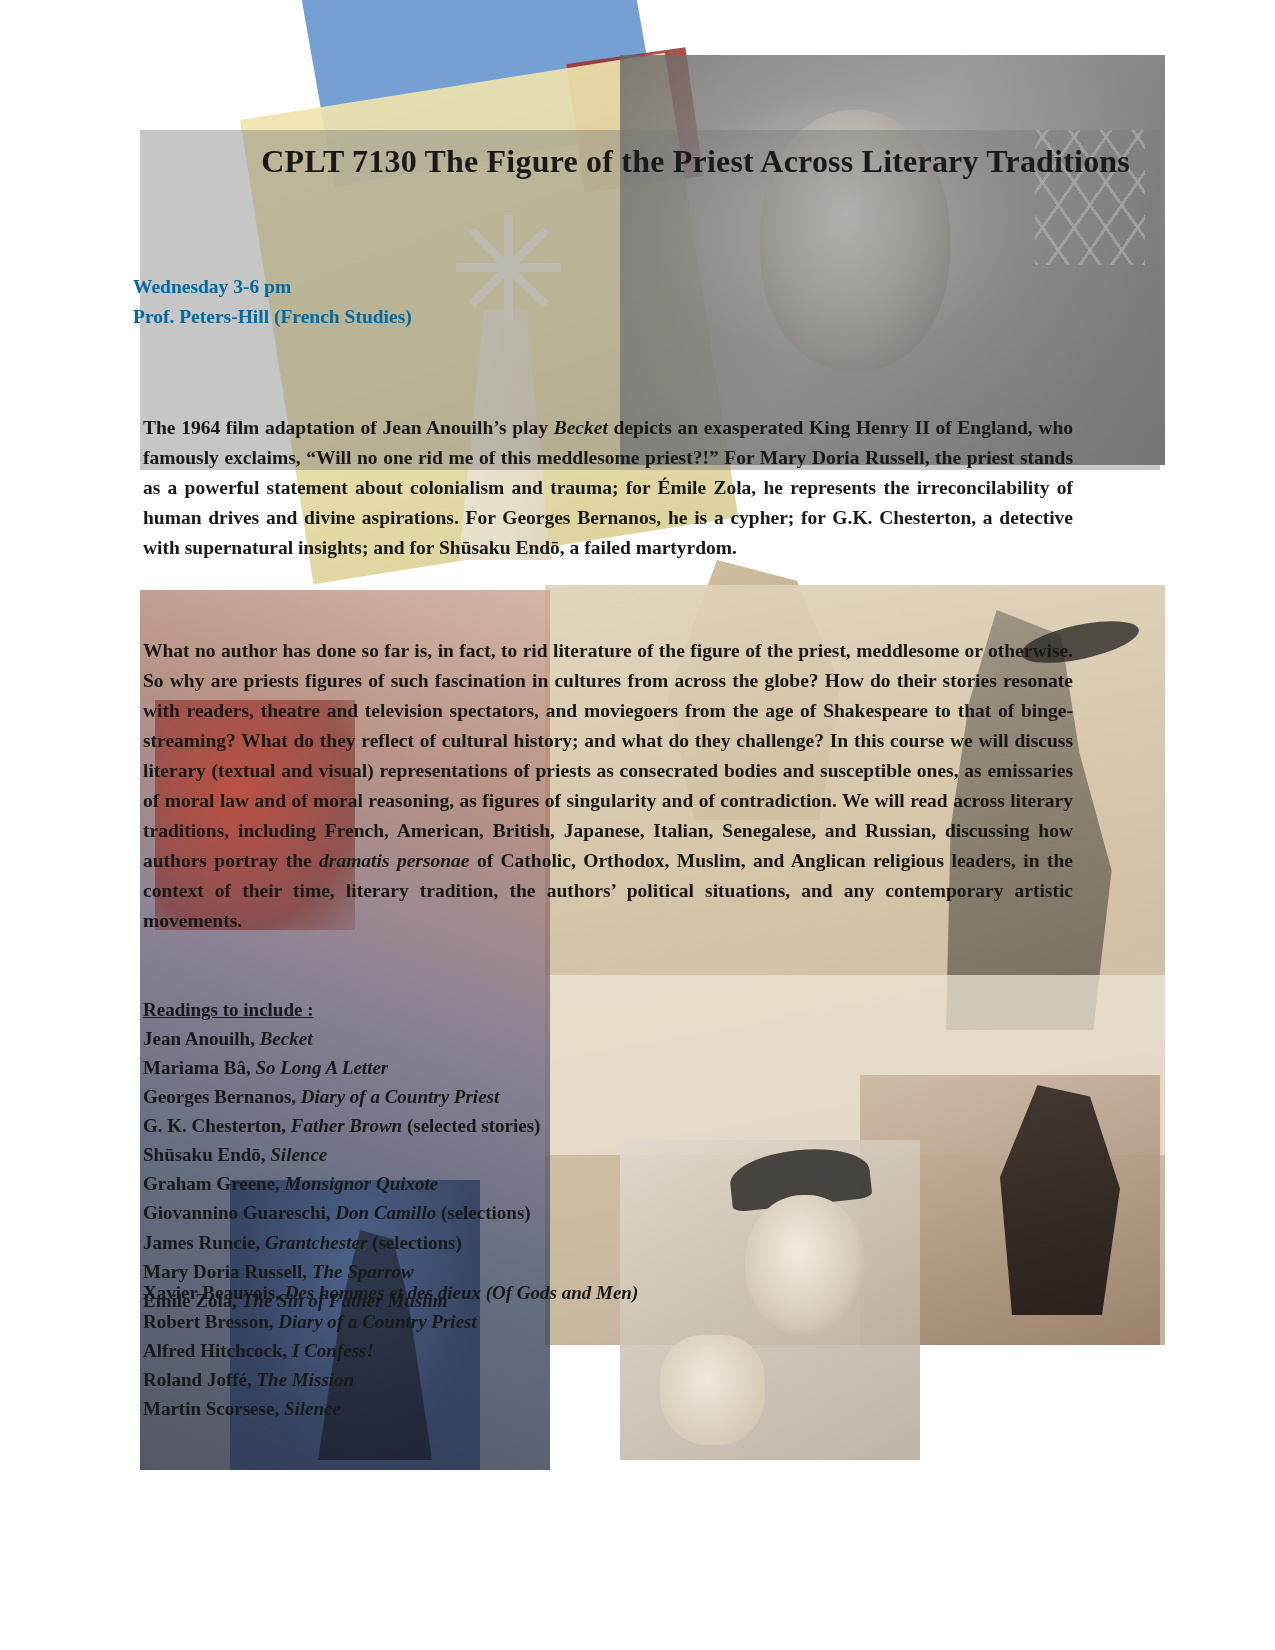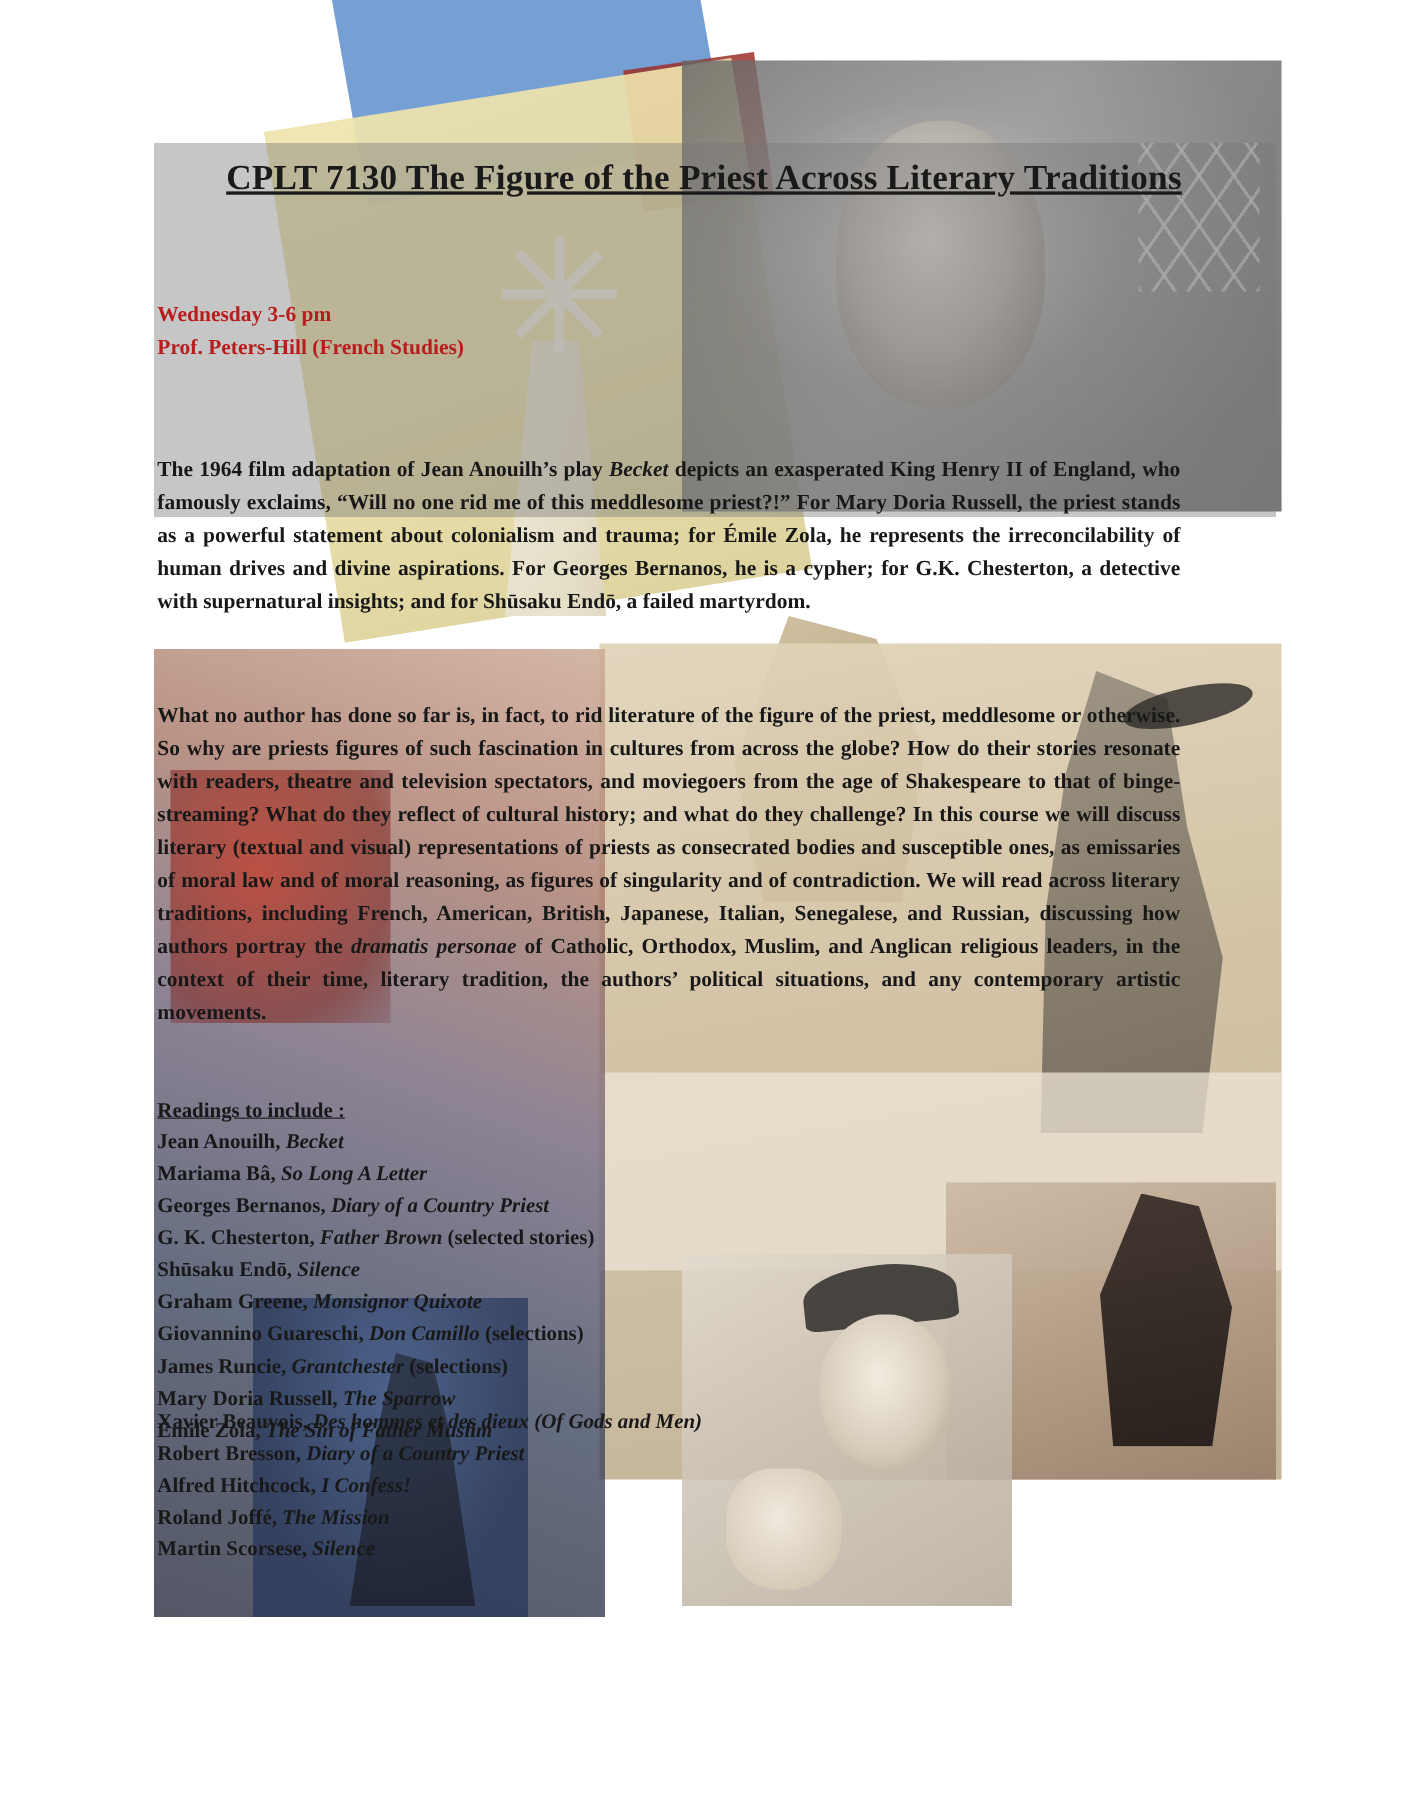--- a/index.html
+++ b/index.html
@@ -210,36 +210,35 @@
   
   .text-layer {
     position: absolute;
     inset: 0;
   }
   .title {
     position: absolute;
     left: 150px;
     top: 140px;
     width: 980px;
-    text-align: center;
+    text-align: right;
     font-size: 32px;
     font-weight: bold;
     line-height: 1.32;
     color: #1a1a1a;
     letter-spacing: .2px;
-    text-decoration: underline;
   }
   .meta {
     position: absolute;
-    left: 143px;
+    left: 133px;
     top: 272px;
     font-size: 19.5px;
     font-weight: bold;
     line-height: 1.55;
-    color: #b91c1c;
+    color: #0369a1;
   }
   .para {
     position: absolute;
     left: 143px;
     width: 930px;
     font-size: 19.5px;
     font-weight: bold;
     line-height: 1.54;
     color: #181818;
     text-align: justify;

